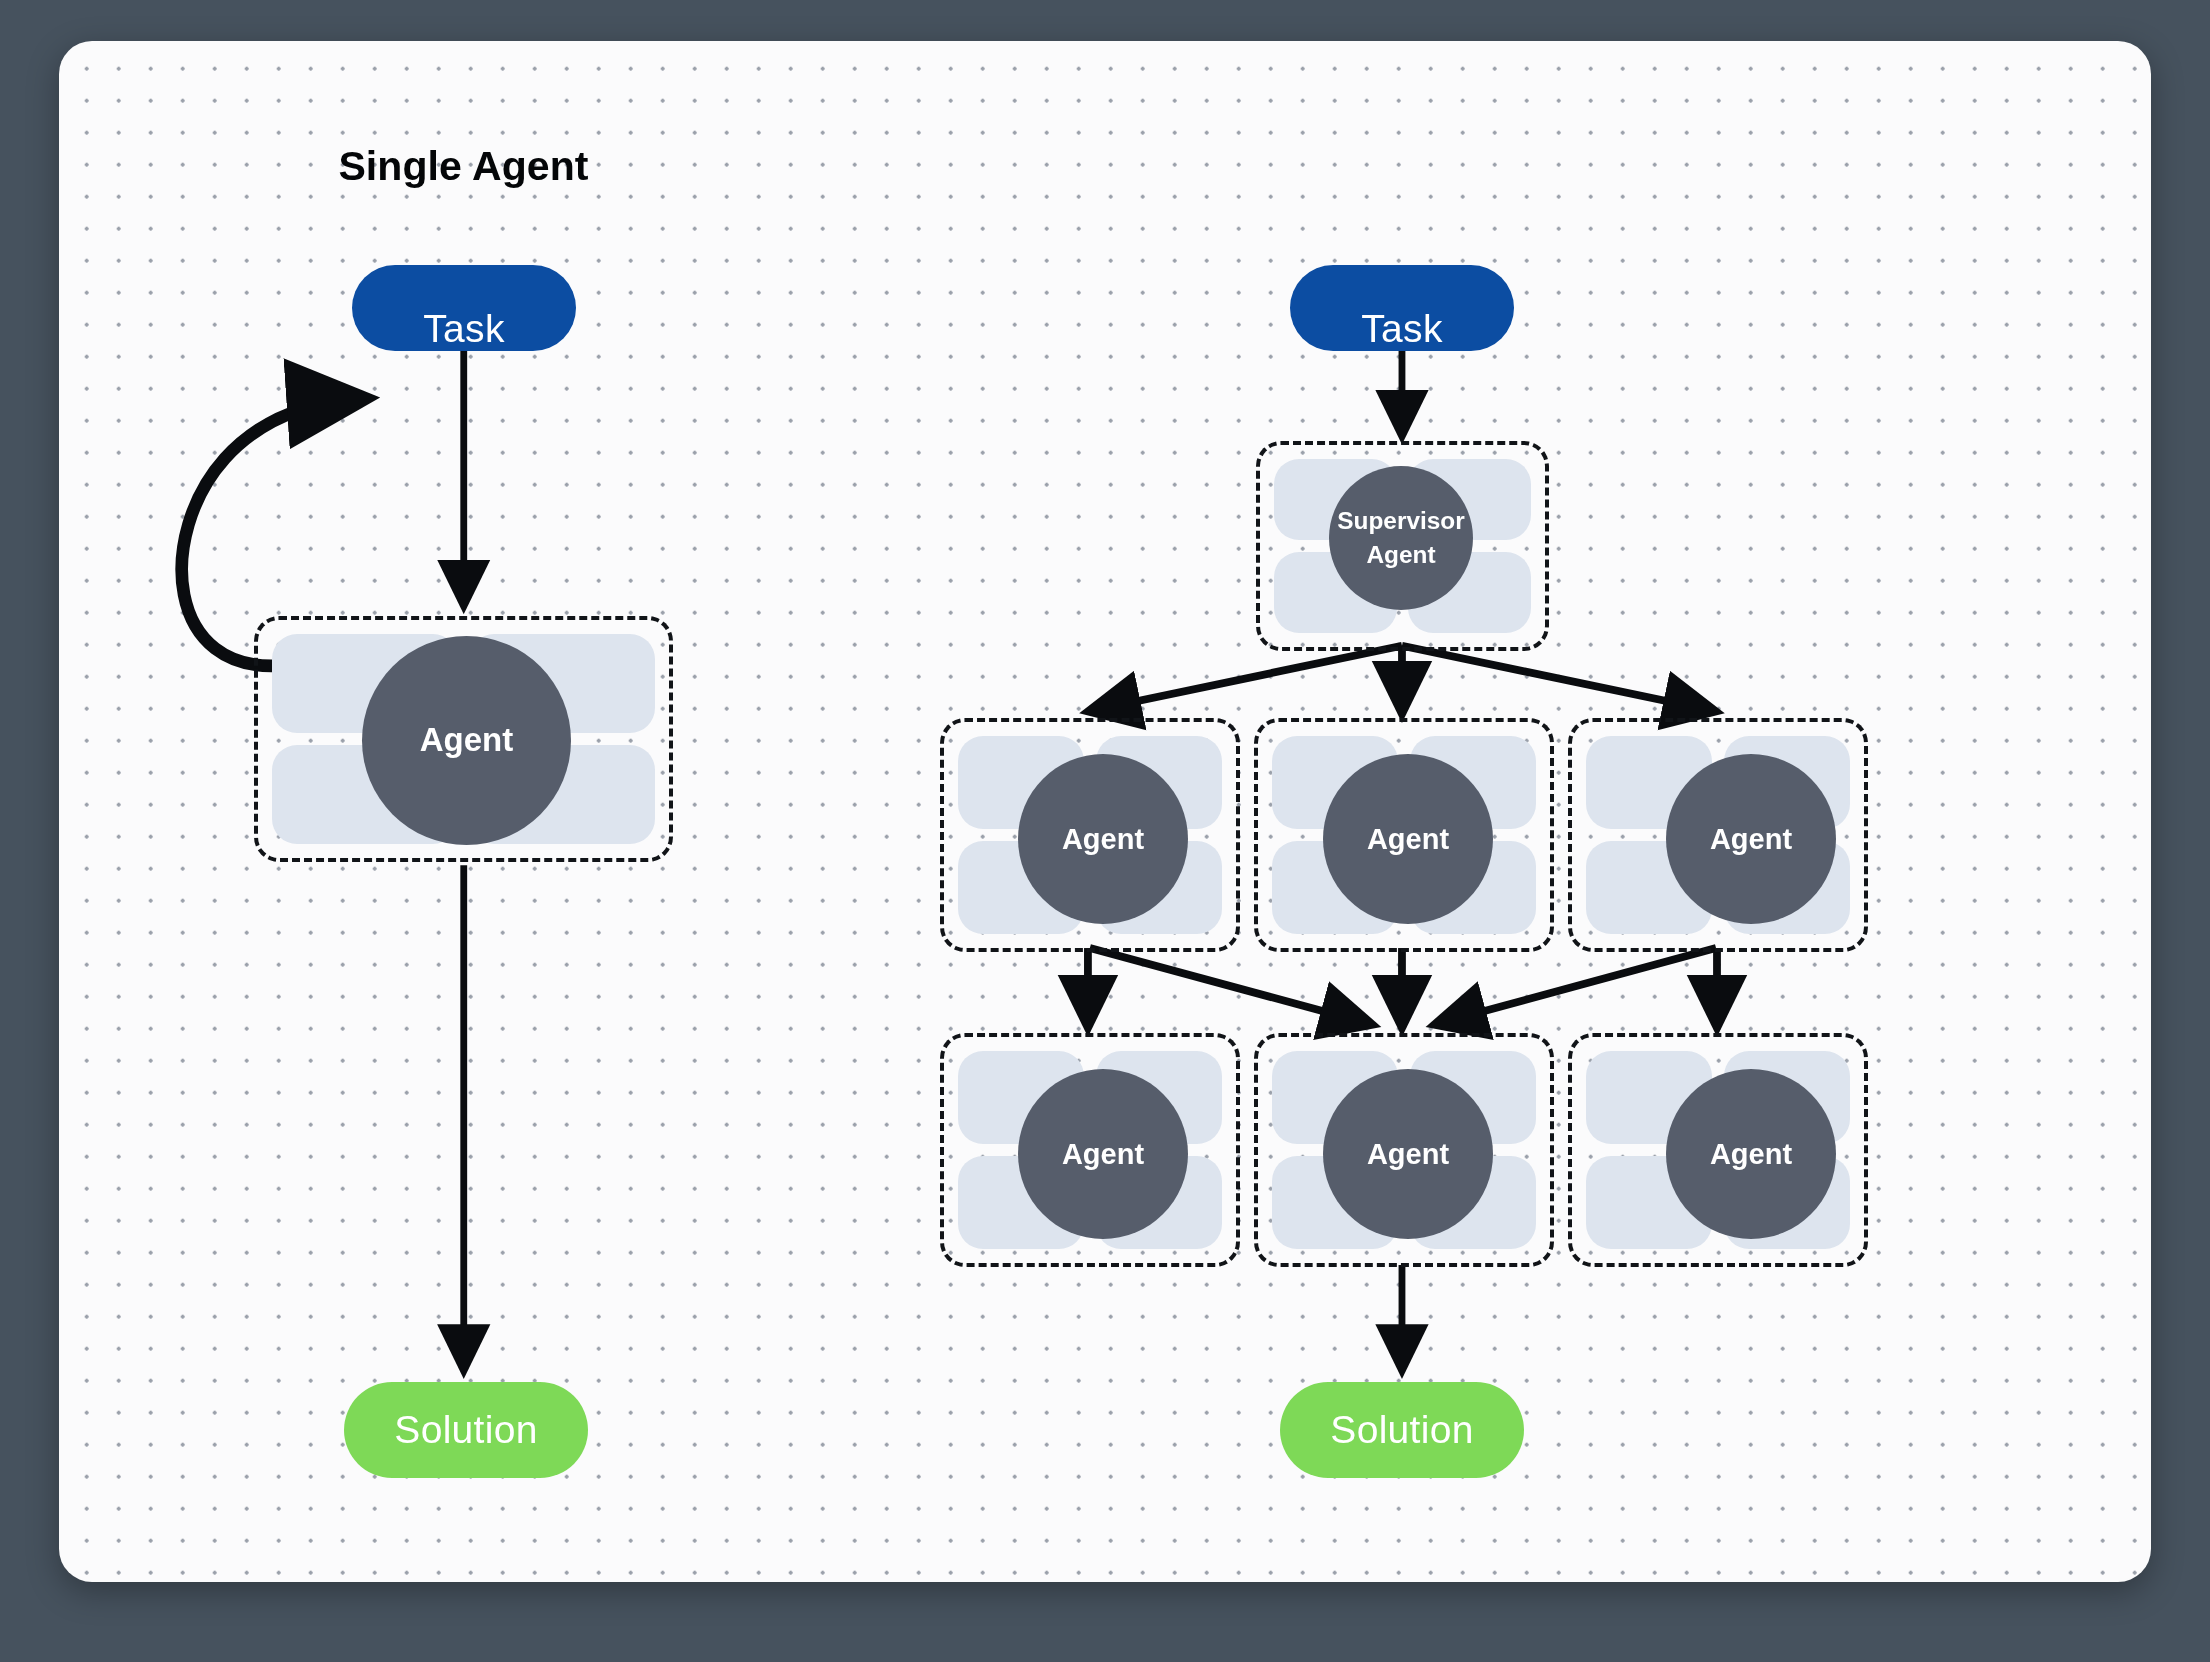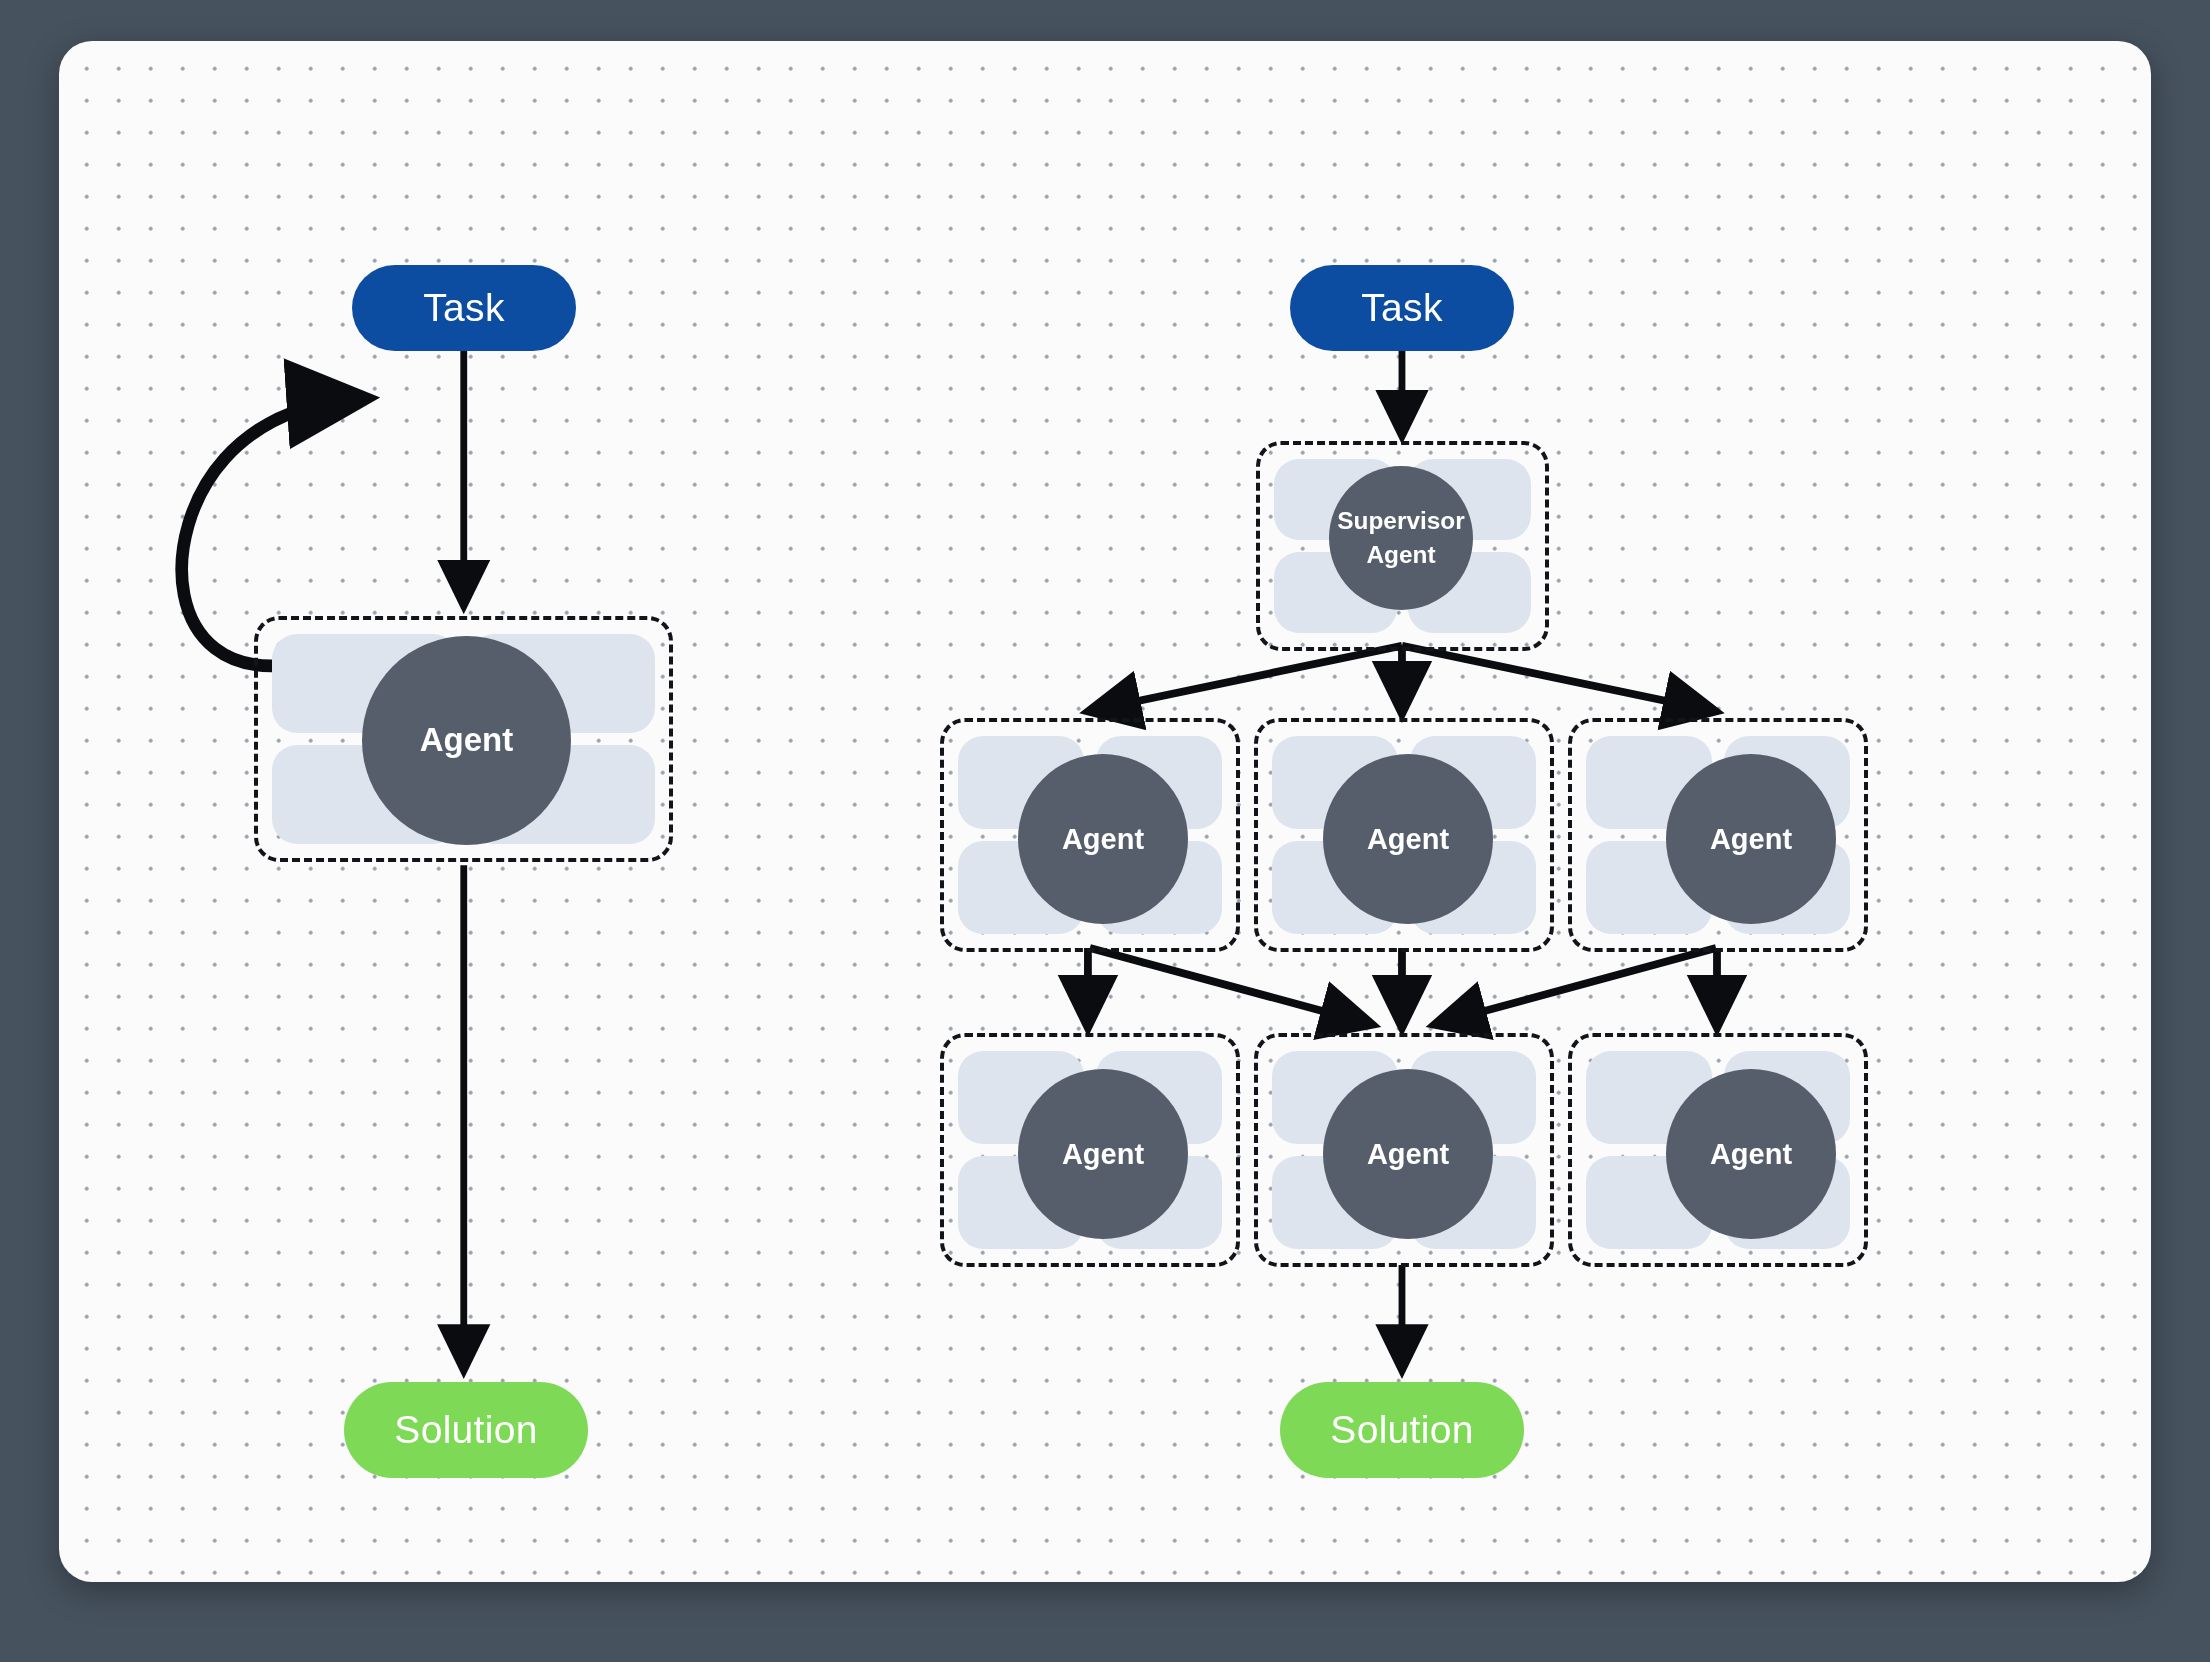--- a/index.html
+++ b/index.html
@@ -38,21 +38,21 @@
   .pill {
     position: absolute;
     display: flex;
     align-items: center;
     justify-content: center;
     color: #ffffff;
     font-size: 39px;
     border-radius: 974px;
     letter-spacing: 0.3px;
   }
-  .pill-task   { background: #0c4da2; }
+  .pill-task   { background: #0c4da2; align-items: flex-end; }
   .pill-sol    { background: #7ed957; }
 
   
   .cluster {
     position: absolute;
     border: 4.9px dashed #111418;
     border-radius: 25px;
     background: transparent;
   }
   .petals {
@@ -109,20 +109,21 @@
 
     <line x1="1055" y1="930" x2="1055" y2="1010" stroke="#0a0c0f" stroke-width="8" marker-end="url(#ah)"></line>
     <line x1="1057" y1="930" x2="1345" y2="1008" stroke="#0a0c0f" stroke-width="8" marker-end="url(#ah)"></line>
     <line x1="1377" y1="930" x2="1377" y2="1010" stroke="#0a0c0f" stroke-width="8" marker-end="url(#ah)"></line>
     <line x1="1699" y1="930" x2="1412" y2="1008" stroke="#0a0c0f" stroke-width="8" marker-end="url(#ah)"></line>
     <line x1="1700" y1="930" x2="1700" y2="1010" stroke="#0a0c0f" stroke-width="8" marker-end="url(#ah)"></line>
 
     <line x1="1377" y1="1255" x2="1377" y2="1362" stroke="#0a0c0f" stroke-width="7" marker-end="url(#ah)"></line>
   </svg>
 
+  <div class="panel-title" style="left:156px; top:102px; width:497px;">Single Agent</div>
 
   <div class="pill pill-task" style="left:293px; top:224px; width:224px; height:86px;">
     <span>Task</span>
   </div>
 
   <div class="cluster" style="left:195px; top:575px; width:419px; height:246px;">
     <div class="petals">
       <div class="petal"></div>
       <div class="petal"></div>
       <div class="petal"></div>

